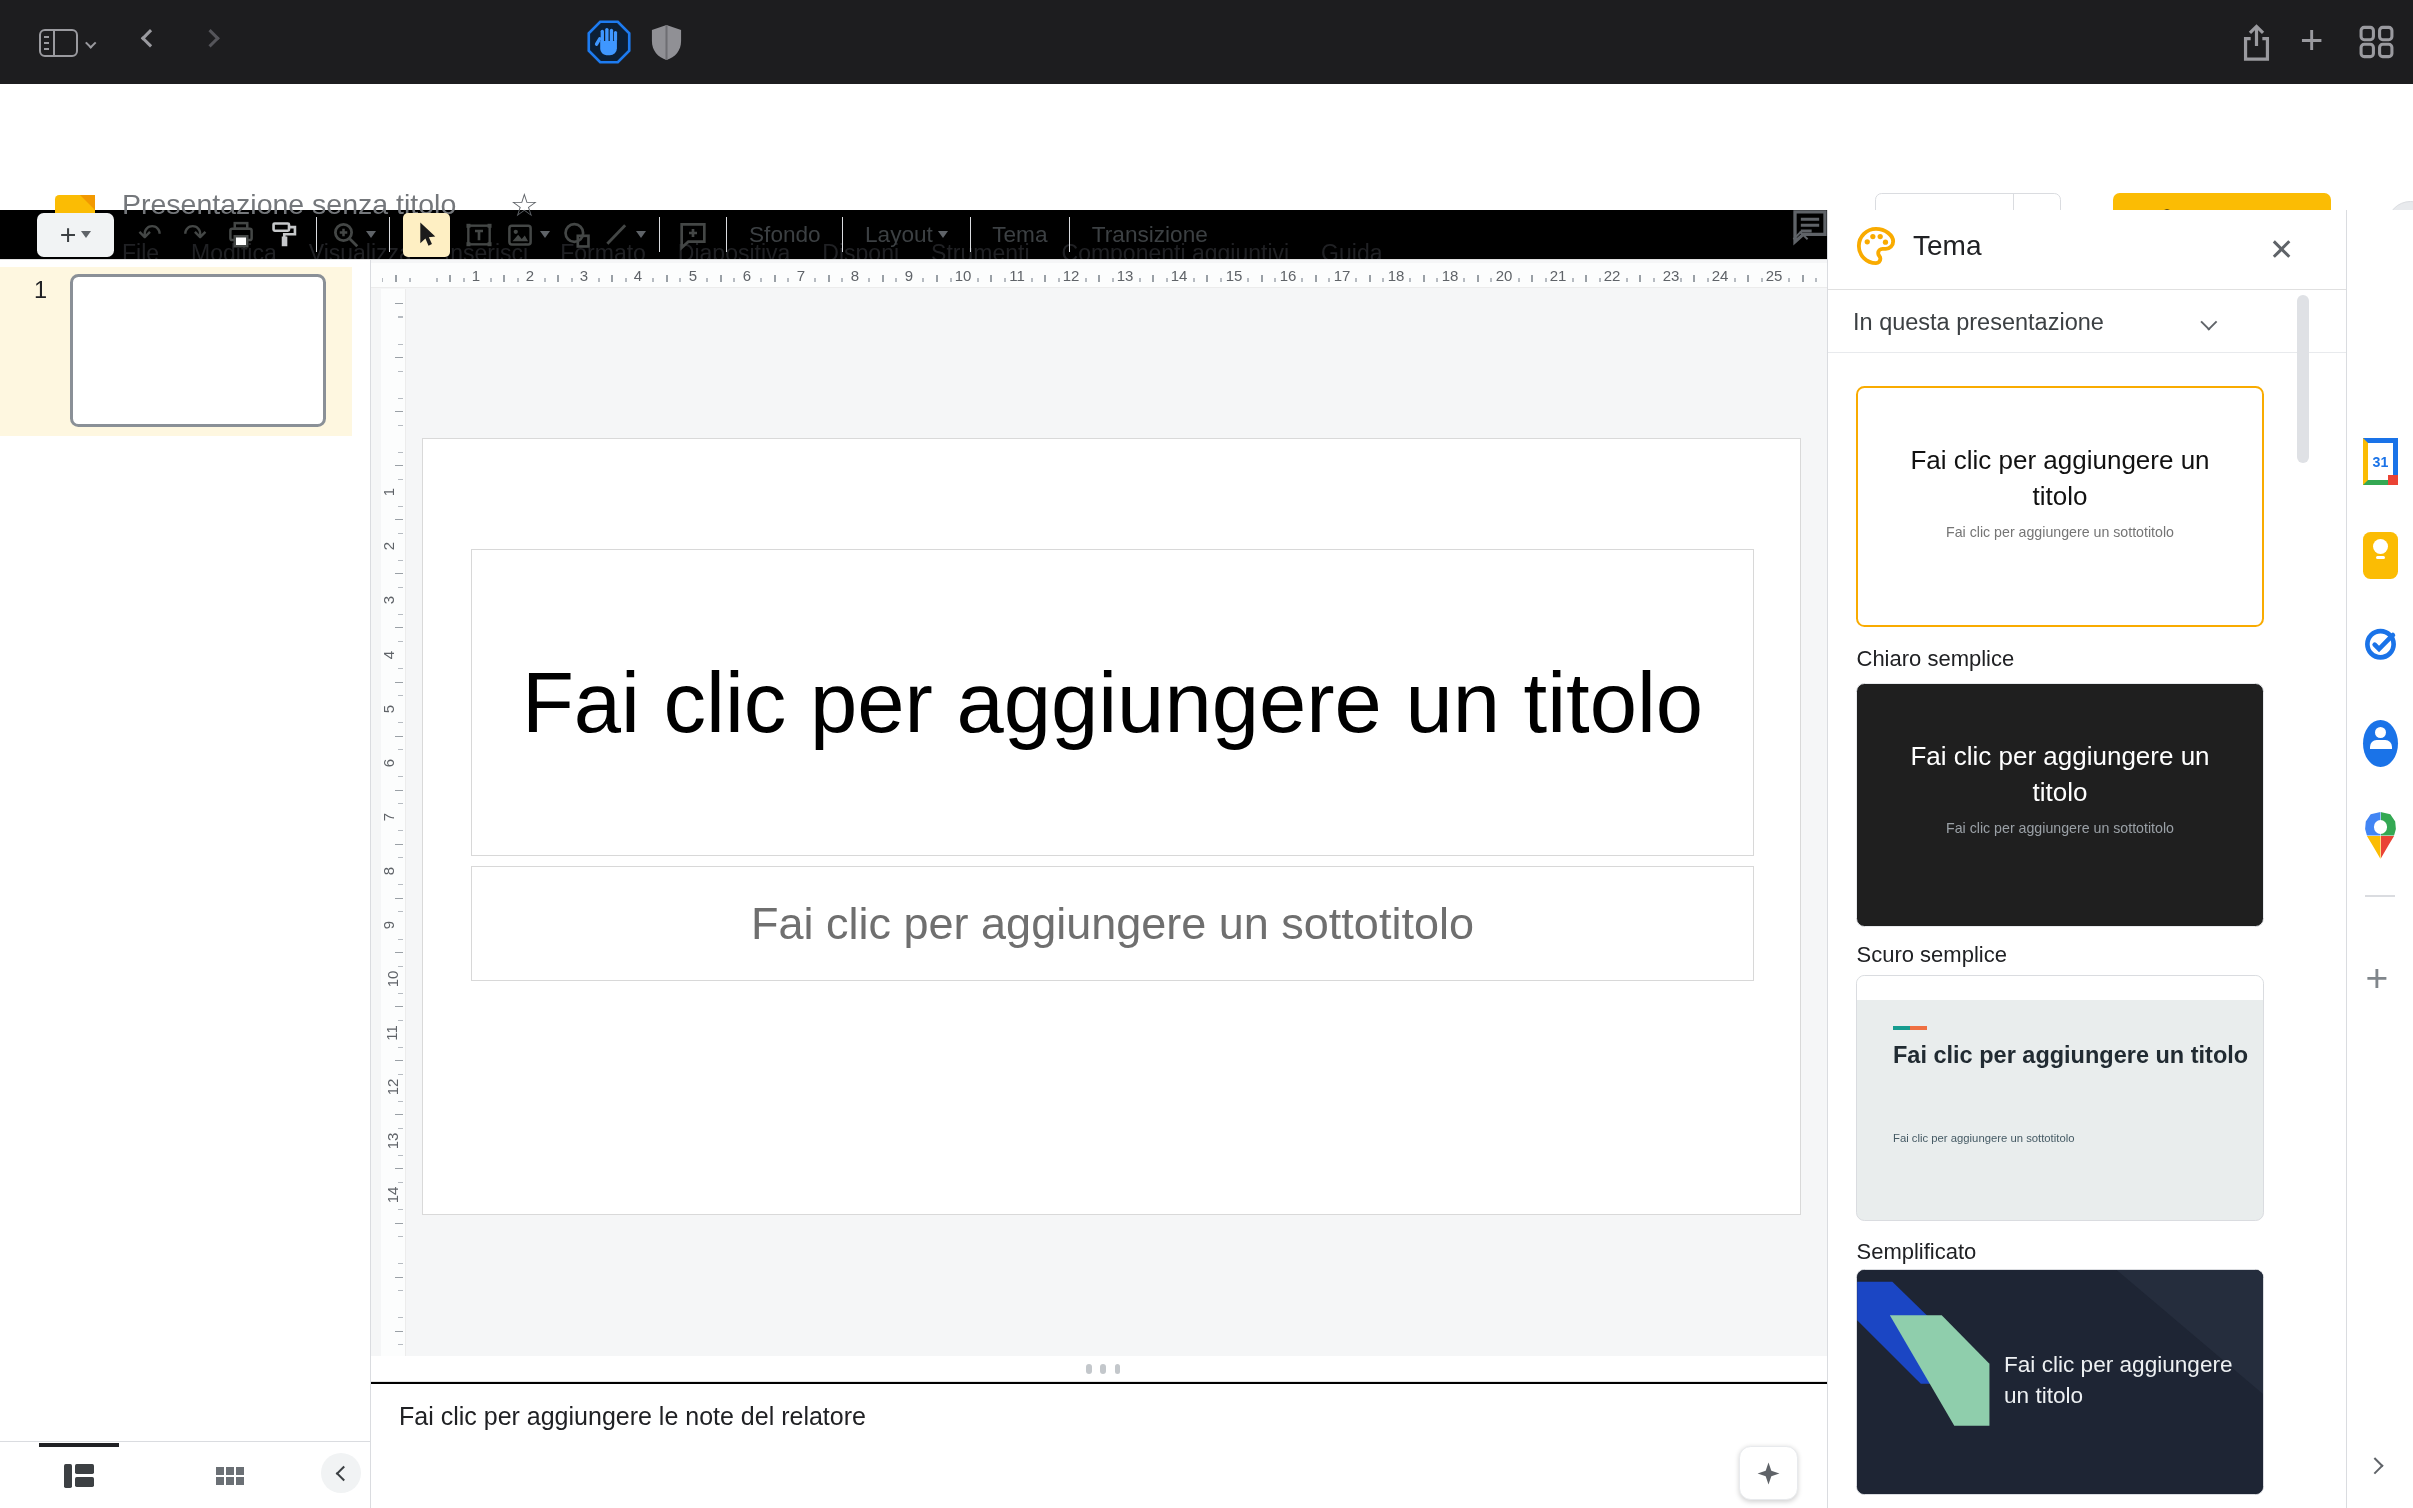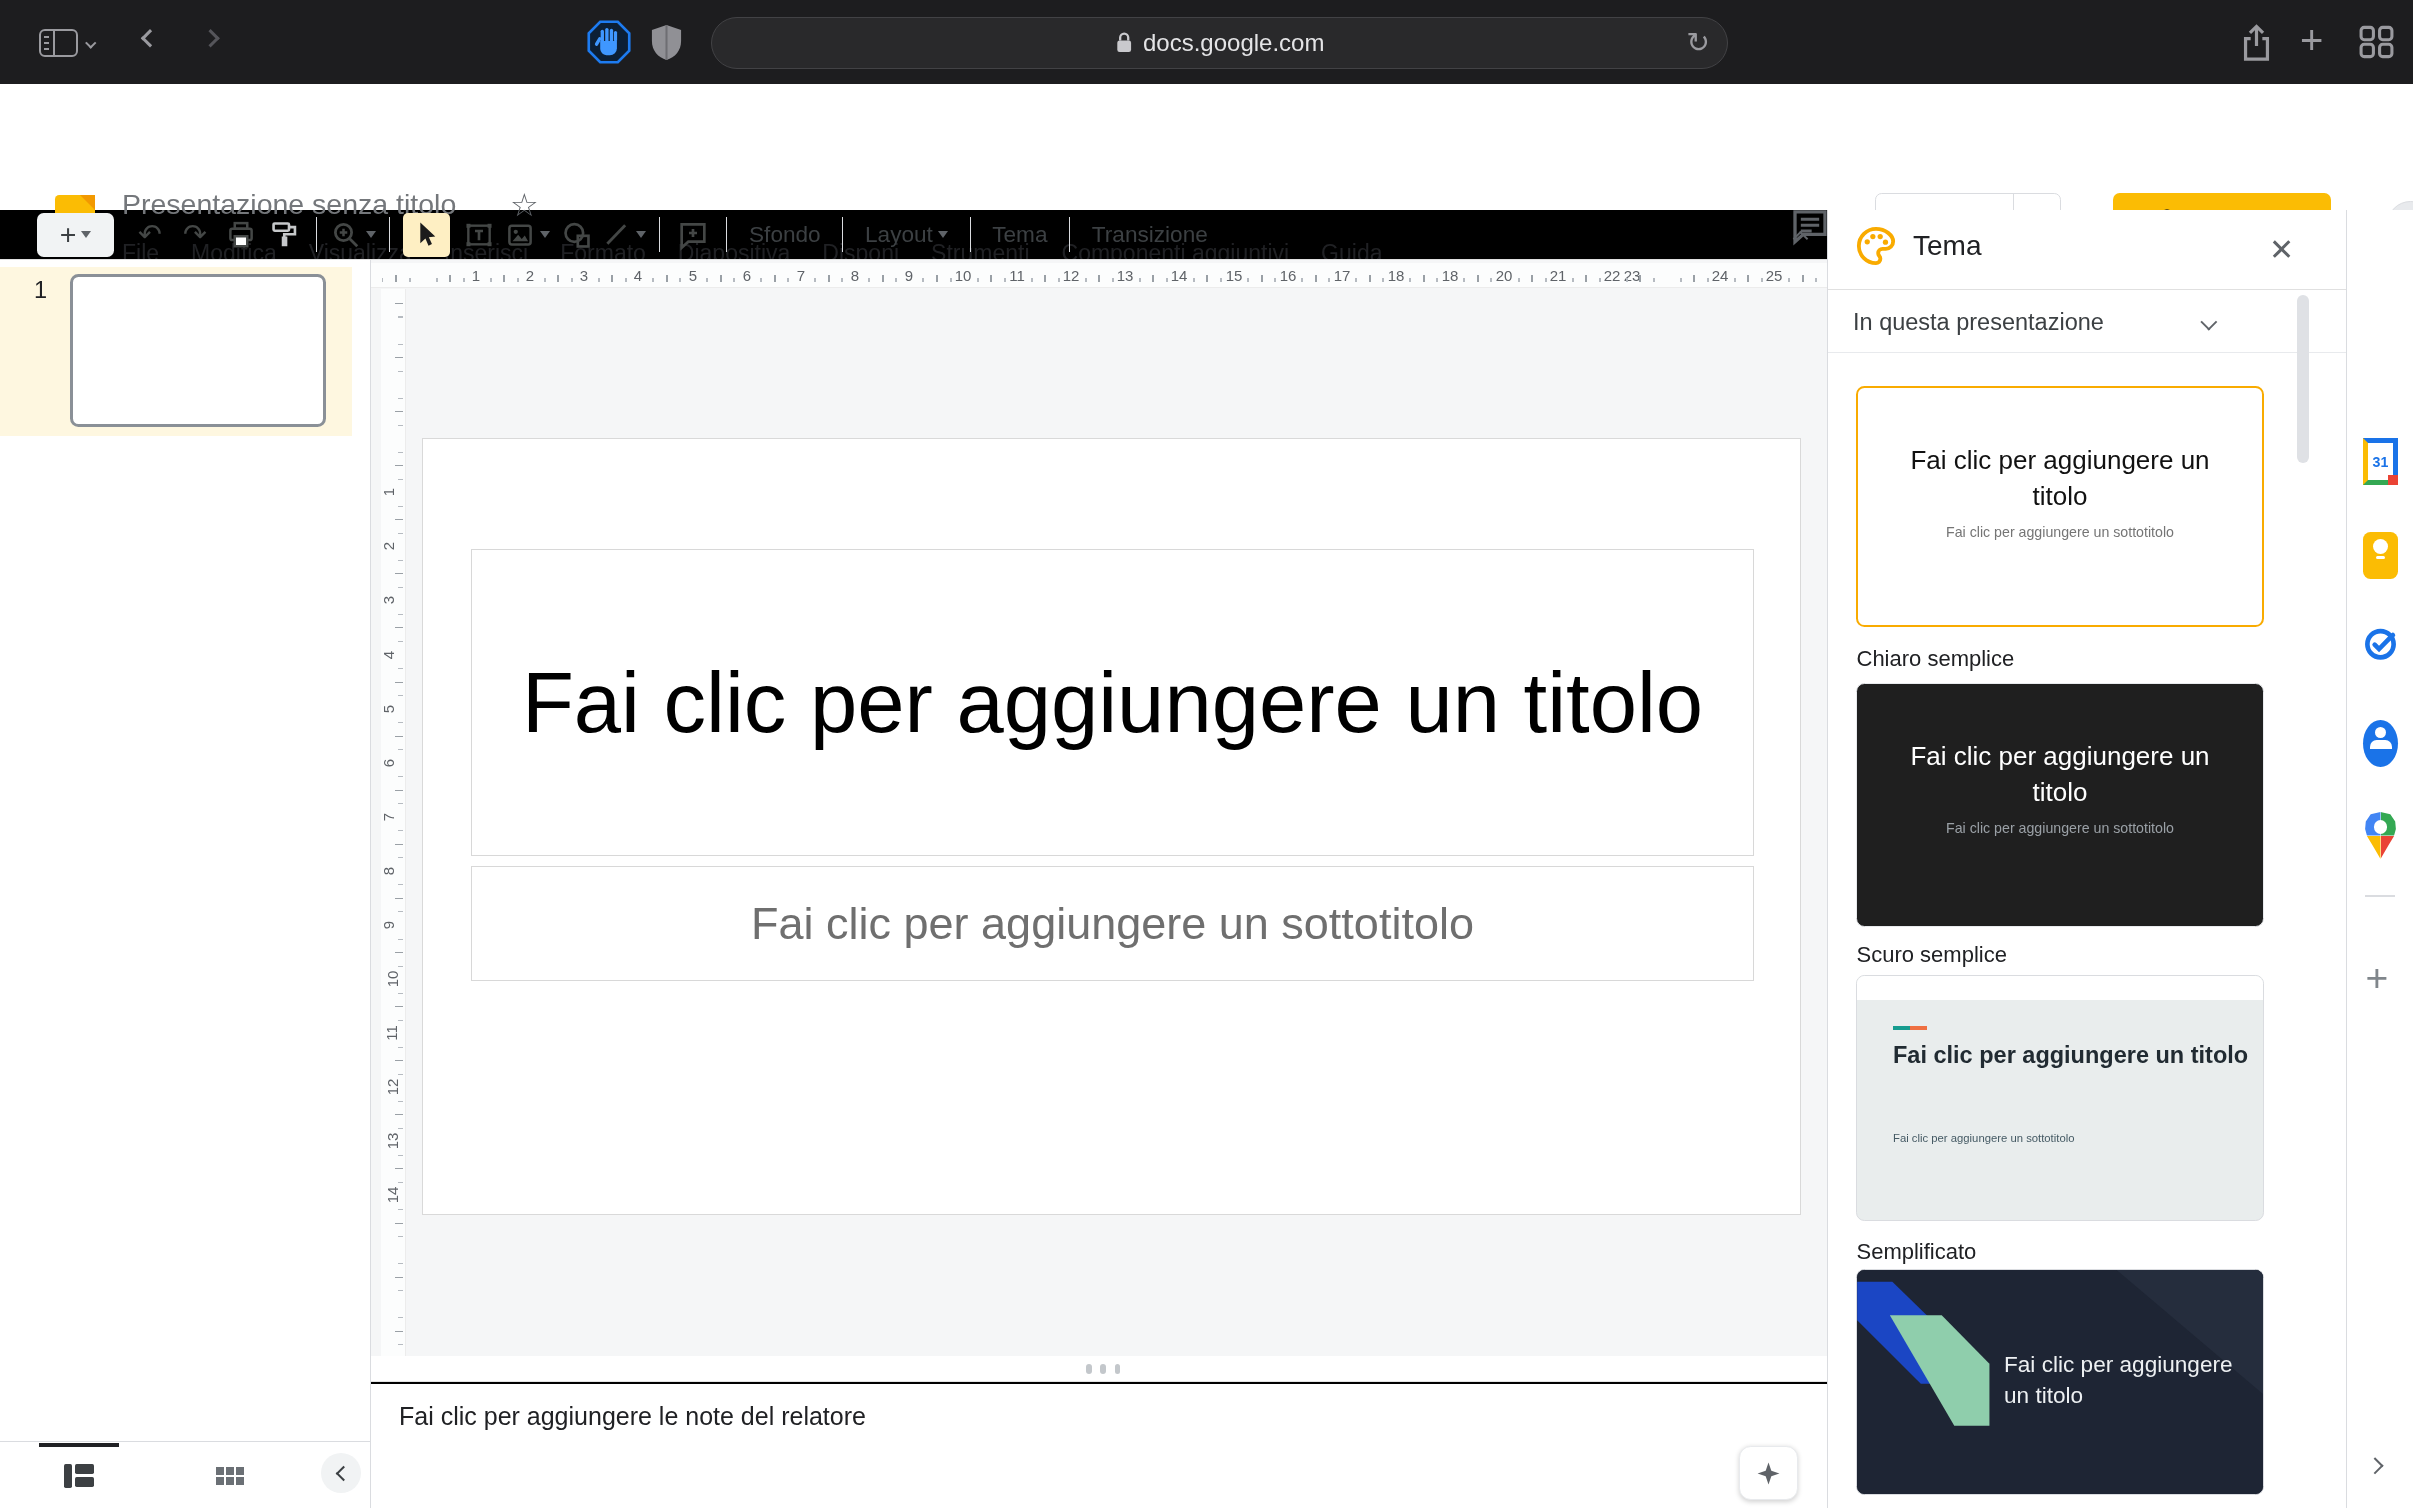--- a/index.html
+++ b/index.html
@@ -172,30 +172,20 @@
       </g>
     </svg>
   </span>
   <span class="abs" style="left:649px;top:22.6px">
     <svg width="35" height="39" viewBox="0 0 24 26">
         <path d="M12 1 L22 4.5 V12 C22 18.5 17.8 23.4 12 25 C6.2 23.4 2 18.5 2 12 V4.5 Z" fill="#909095"></path>
         <path d="M12 1 V25" stroke="#6e6e73" stroke-width="1.4"></path>
       </svg>
   </span>
 
-  <div class="urlbar">
-    <span>
-      <svg width="18.4" height="23.5" viewBox="0 0 16 20">
-          <rect x="2" y="8" width="12" height="10" rx="2" fill="#c9c9cd"></rect>
-          <path d="M4.5 8 V5.5 a3.5 3.5 0 0 1 7 0 V8" fill="none" stroke="#c9c9cd" stroke-width="2"></path>
-        </svg>
-    </span>
-    <span>docs.google.com</span>
-    <span class="reload">↻</span>
-  </div>
 
   <span class="abs" style="left:2239px;top:22px">
     <svg width="35" height="42" viewBox="0 0 24 28" stroke="#9a9a9f" stroke-width="2.2" fill="none">
         <path d="M12 3 v13 M7.5 7 L12 2.6 L16.5 7"></path>
         <path d="M8 11 H4.5 V25 H19.5 V11 H16"></path>
       </svg>
   </span>
   <span class="abs" style="left:2300px;top:18.4px;font-size:40px;color:#9a9a9f;font-weight:300">+</span>
   <span class="abs" style="left:2358px;top:25px">
     <svg width="37" height="34" viewBox="0 0 24 22" stroke="#9a9a9f" stroke-width="2" fill="none">
@@ -391,21 +381,21 @@
       <span class="hnum" style="left: 754px;">13</span>
       <span class="hnum" style="left: 808px;">14</span>
       <span class="hnum" style="left: 863px;">15</span>
       <span class="hnum" style="left: 917px;">16</span>
       <span class="hnum" style="left: 971px;">17</span>
       <span class="hnum" style="left: 1025px;">18</span>
       <span class="hnum" style="left: 1079px;">18</span>
       <span class="hnum" style="left: 1133px;">20</span>
       <span class="hnum" style="left: 1187px;">21</span>
       <span class="hnum" style="left: 1241px;">22</span>
-      <span class="hnum" style="left: 1261px;">23</span>
+      <span class="hnum" style="left: 1300px;">23</span>
       <span class="hnum" style="left: 1349px;">24</span>
       <span class="hnum" style="left: 1403px;">25</span>
       <i class="htick" style="left: 10.5px;"></i>
       <i class="htick major" style="left: 24px;"></i>
       <i class="htick" style="left: 38px;"></i>
       <i class="htick" style="left: 65px;"></i>
       <i class="htick major" style="left: 78px;"></i>
       <i class="htick" style="left: 92px;"></i>
       <i class="htick" style="left: 119px;"></i>
       <i class="htick major" style="left: 132px;"></i>

